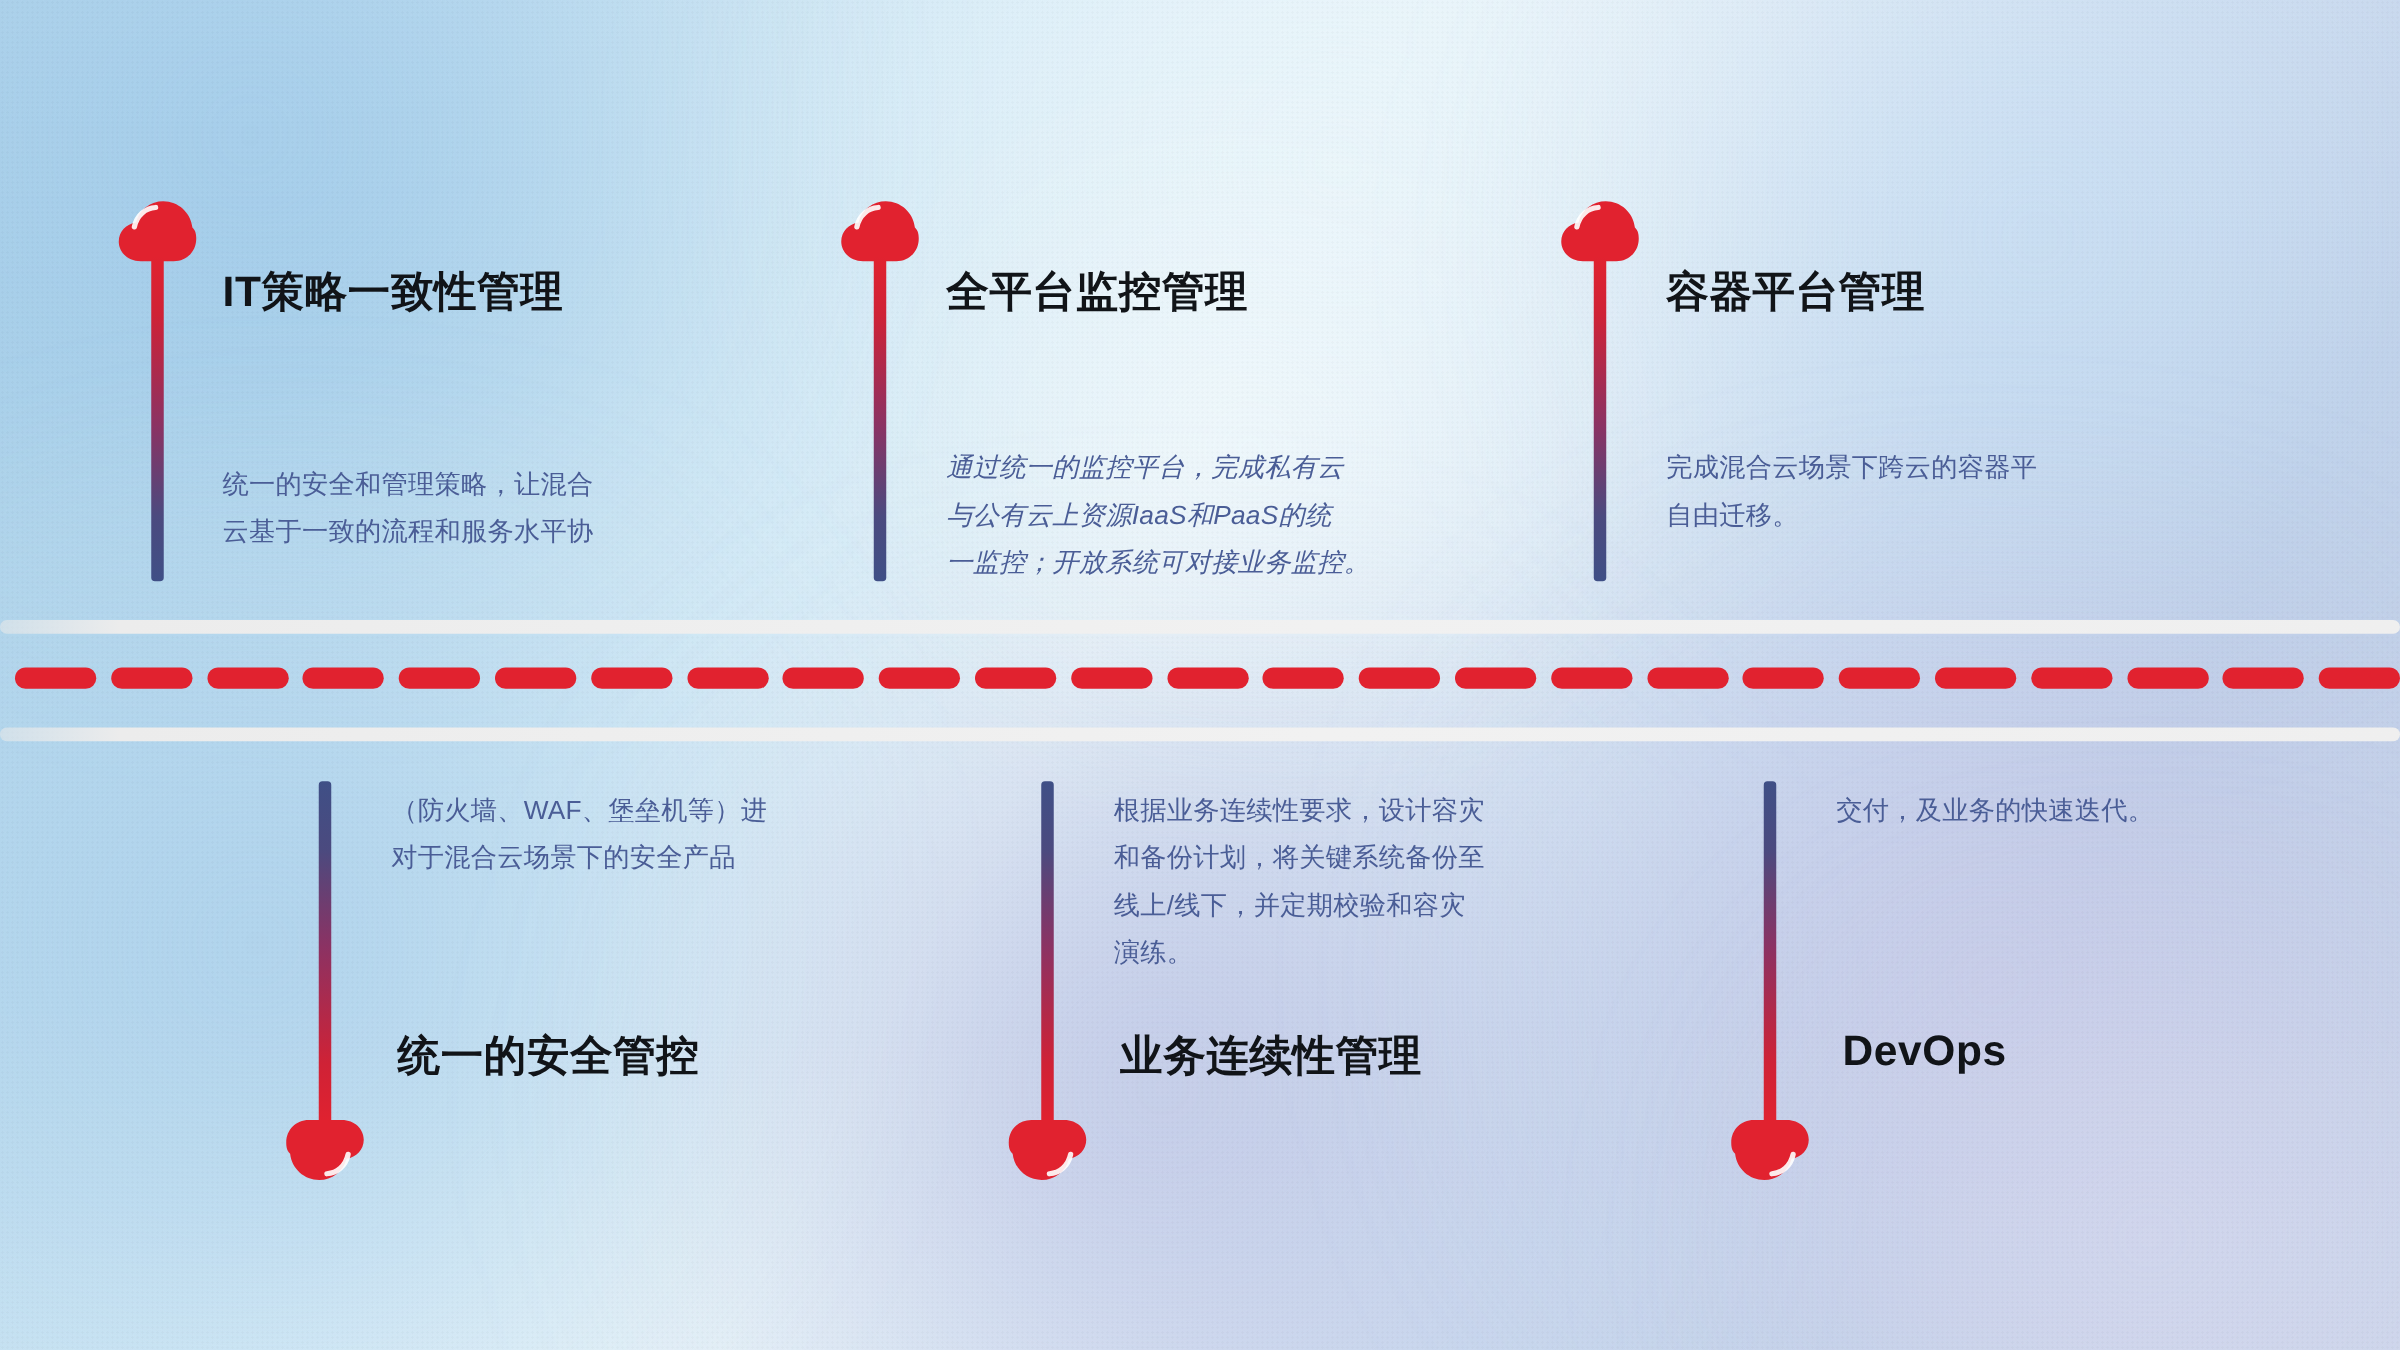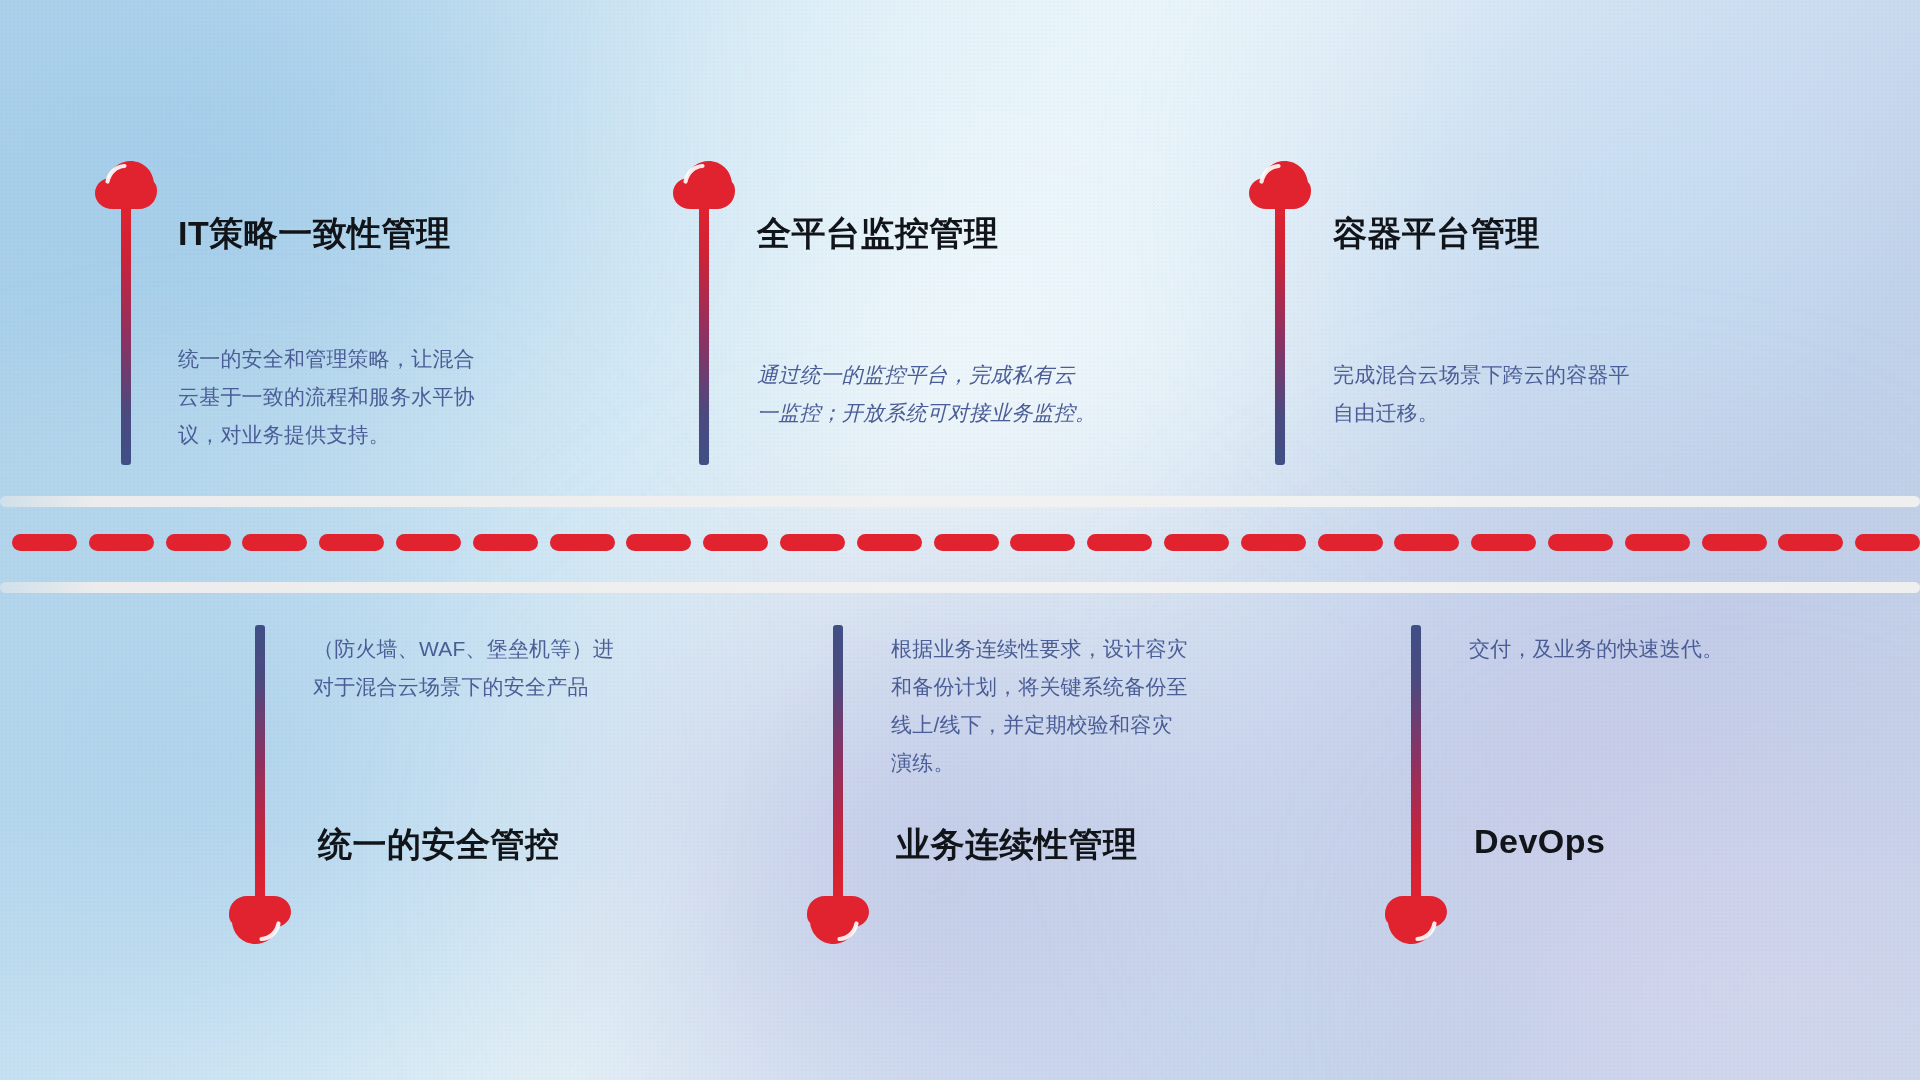--- a/index.html
+++ b/index.html
@@ -142,36 +142,36 @@
   <div class="rail rail-bottom"></div>
 </div>
 
 <div class="col">
   <svg class="cloud" style="left:94px; top:160px;" viewBox="0 0 64 50">
     <path d="M18.5 49 C8.3 49 1 41.8 1 33.2 C1 25.4 7 19.1 14.8 18 C17.4 7.4 26.6 1 36.6 1 C48.6 1 58.6 10.1 59.9 22 C62.6 24.4 63 27.8 63 31 C63 41.2 55.2 49 45 49 Z" fill="#e1222f"></path>
     <path d="M13.5 21.5 C15.5 12 22.5 6.5 30.5 6" stroke="#ffffff" stroke-width="4.2" stroke-linecap="round" fill="none" opacity="0.9"></path>
   </svg>
   <div class="stem stem-down" style="left:121px; top:205px; height:260px;"></div>
   <div class="heading" style="left:178px; top:211px;">IT策略一致性管理</div>
-  <div class="body-text" style="left:178px; top:340px;">
+  <div class="body-text" style="left:178px; top:369px;">
     <span class="ln">统一的安全和管理策略，让混合</span>
     <span class="ln">云基于一致的流程和服务水平协</span>
-    <span class="ln">议，对业务提供支持。</span>
   </div>
 </div>
 
 <div class="col">
   <svg class="cloud" style="left:672px; top:160px;" viewBox="0 0 64 50">
     <path d="M18.5 49 C8.3 49 1 41.8 1 33.2 C1 25.4 7 19.1 14.8 18 C17.4 7.4 26.6 1 36.6 1 C48.6 1 58.6 10.1 59.9 22 C62.6 24.4 63 27.8 63 31 C63 41.2 55.2 49 45 49 Z" fill="#e1222f"></path>
     <path d="M13.5 21.5 C15.5 12 22.5 6.5 30.5 6" stroke="#ffffff" stroke-width="4.2" stroke-linecap="round" fill="none" opacity="0.9"></path>
   </svg>
   <div class="stem stem-down" style="left:699px; top:205px; height:260px;"></div>
   <div class="heading" style="left:757px; top:211px;">全平台监控管理</div>
   <div class="body-text" style="left:757px; top:356px;font-style:italic;">
     <span class="ln">通过统一的监控平台，完成私有云</span>
+    <span class="ln">与公有云上资源IaaS和PaaS的统</span>
     <span class="ln">一监控；开放系统可对接业务监控。</span>
   </div>
 </div>
 
 <div class="col">
   <svg class="cloud" style="left:1248px; top:160px;" viewBox="0 0 64 50">
     <path d="M18.5 49 C8.3 49 1 41.8 1 33.2 C1 25.4 7 19.1 14.8 18 C17.4 7.4 26.6 1 36.6 1 C48.6 1 58.6 10.1 59.9 22 C62.6 24.4 63 27.8 63 31 C63 41.2 55.2 49 45 49 Z" fill="#e1222f"></path>
     <path d="M13.5 21.5 C15.5 12 22.5 6.5 30.5 6" stroke="#ffffff" stroke-width="4.2" stroke-linecap="round" fill="none" opacity="0.9"></path>
   </svg>
   <div class="stem stem-down" style="left:1275px; top:205px; height:260px;"></div>

